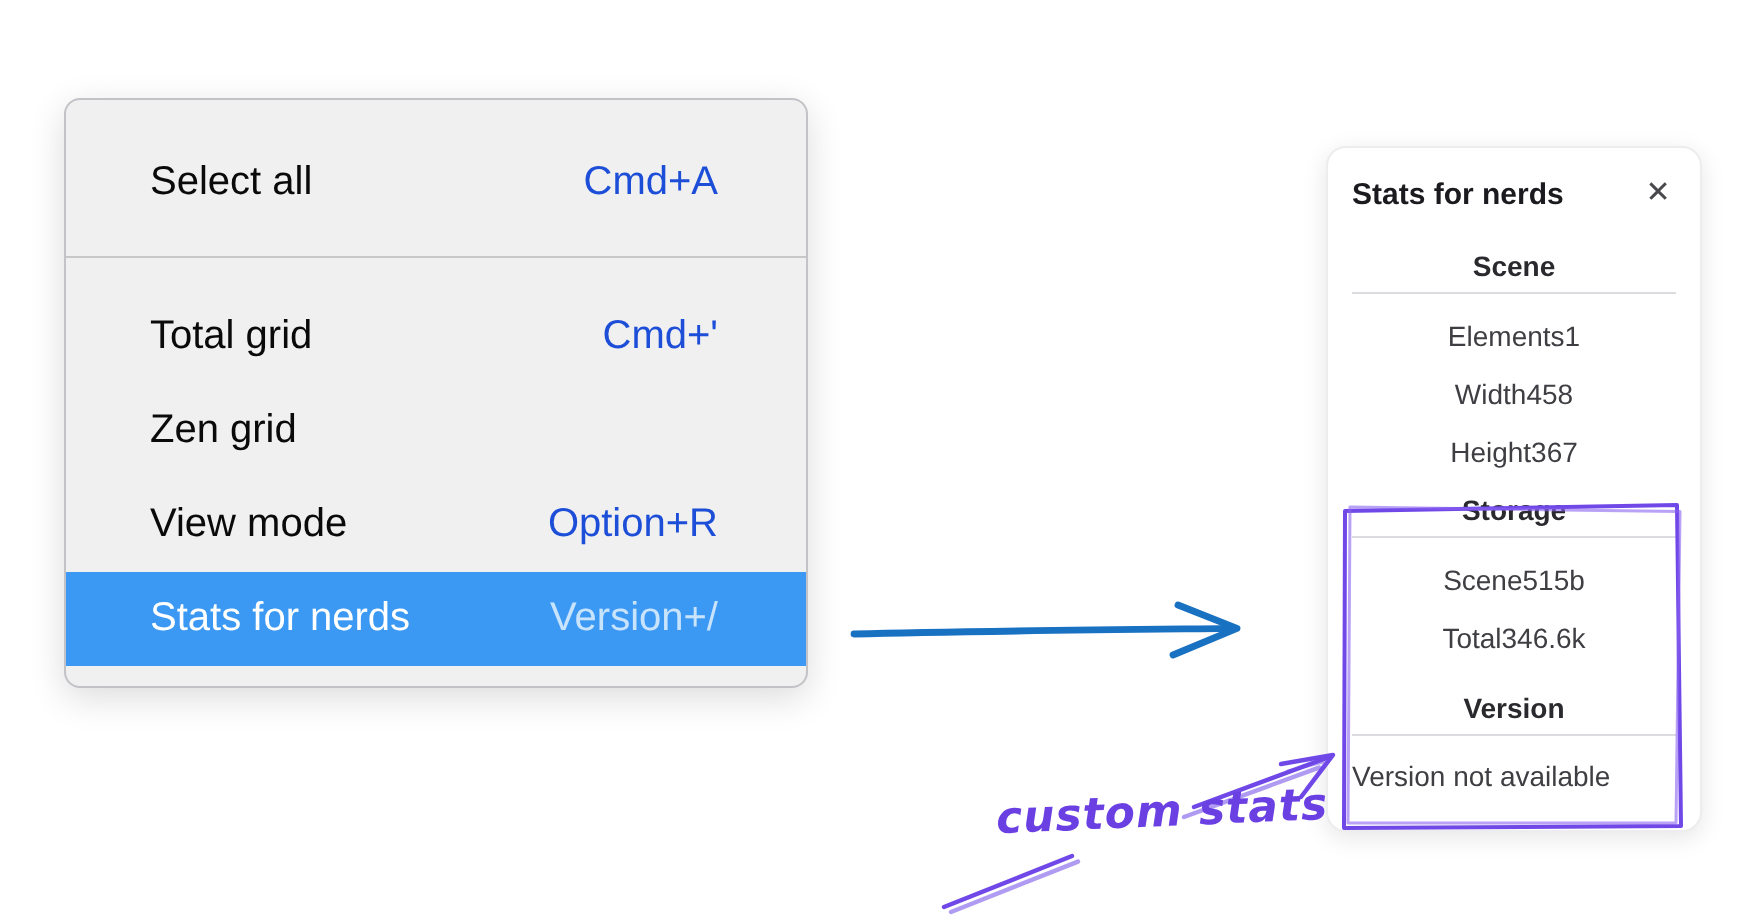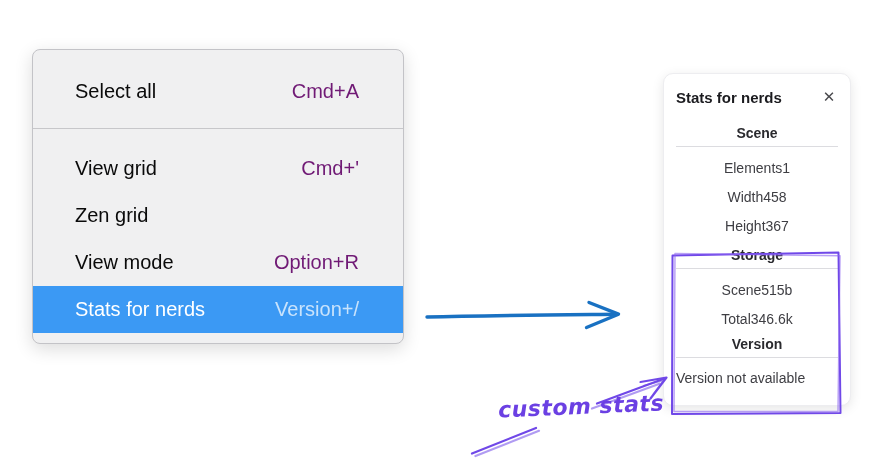--- a/index.html
+++ b/index.html
@@ -14,21 +14,21 @@
     box-shadow:0 5px 18px rgba(0,0,0,0.14);
     padding:14px 0 12px; overflow:hidden; z-index:2;
   }
   .menu-row {
     display:flex; justify-content:space-between; align-items:center;
     padding:0 44px 0 42px; font-size:20px; color:#0a0a0a; height:47px;
     cursor:default;
   }
   .menu-row.first { height:54px; }
   .menu-sep { border:none; border-top:1px solid #c7c7ca; margin:10px 0 16px; }
-  .shortcut { color:#701a75; }
+  .shortcut { color:#1d4ed8; }
   .menu-row.selected { background:#3b99f4; color:#ffffff; }
   .menu-row.selected .shortcut { color:rgba(255,255,255,0.72); }
 
   
   .stats {
     position:absolute; left:663px; top:73px; width:188px;
     background:#ffffff; border:1px solid #ededf0; border-radius:10px;
     box-shadow:0 3px 12px rgba(0,0,0,0.10);
     padding:12px; z-index:2; color:#3e3e43; font-size:14px;
   }
@@ -39,21 +39,21 @@
   .stats-title .t { font-weight:bold; font-size:15px; color:#1b1b1f; }
   .close-btn {
     border:none; background:transparent; font-size:15px; color:#49494d;
     line-height:18px; width:18px; height:18px; padding:0; cursor:pointer;
   }
   .sec-h {
     text-align:center; font-weight:bold; font-size:14px; color:#2a2a2e;
     height:18px; line-height:18px; margin:6px 0 4px;
   }
   .sec-h.first { margin-top:16px; }
-  .sec-h.version { margin-top:2px; }
+  .sec-h.version { margin-top:12px; }
   .stats hr { border:none; border-top:1px solid #dcdce0; margin:4px 0 6px; }
   .srow {
     display:flex; justify-content:center; align-items:center;
     height:29px;
   }
   .note { height:29px; line-height:29px; }
 
   
   .overlay { position:absolute; inset:0; z-index:5; pointer-events:none; }
   .annotation-label {
@@ -68,21 +68,21 @@
 
 <div class="canvas">
 
   <div class="menu">
     <div class="menu-row first">
       <span>Select all</span>
       <span class="shortcut">Cmd+A</span>
     </div>
     <hr class="menu-sep">
     <div class="menu-row">
-      <span>View grid</span>
+      <span>Total grid</span>
       <span class="shortcut">Cmd+'</span>
     </div>
     <div class="menu-row">
       <span>Zen grid</span>
     </div>
     <div class="menu-row">
       <span>View mode</span>
       <span class="shortcut">Option+R</span>
     </div>
     <div class="menu-row selected">

